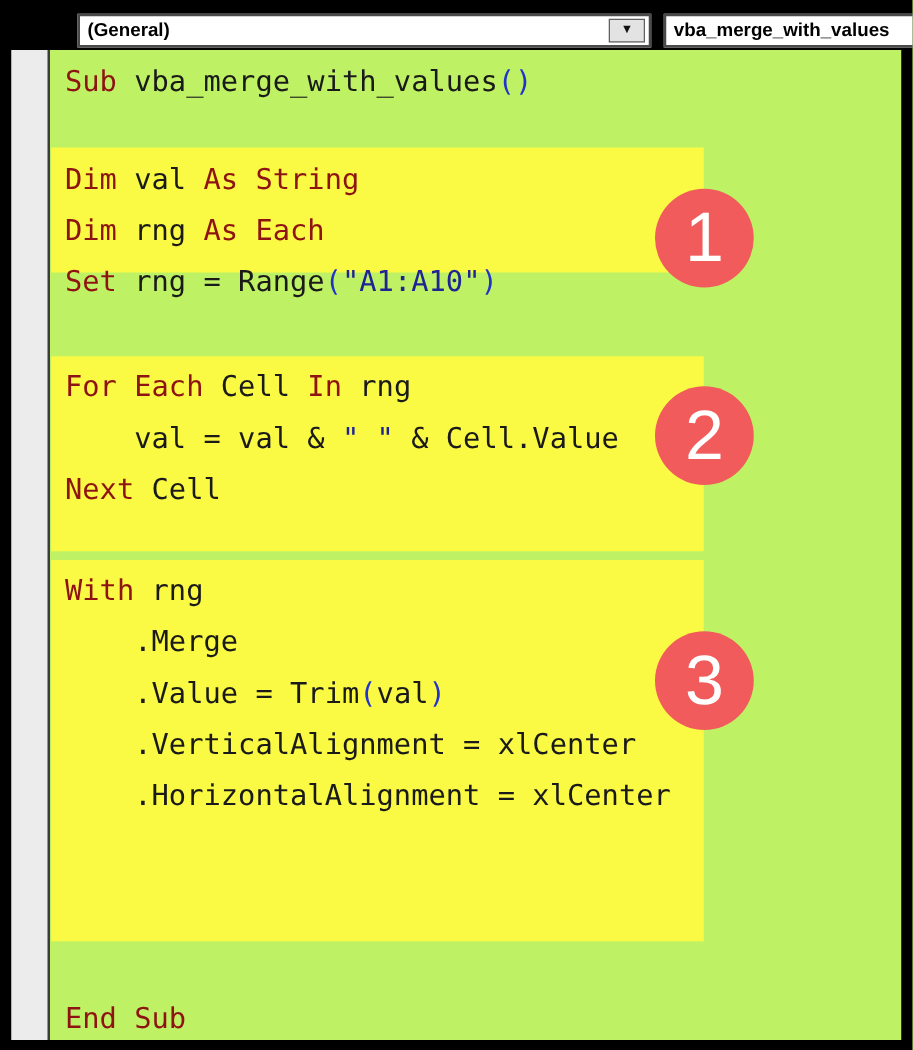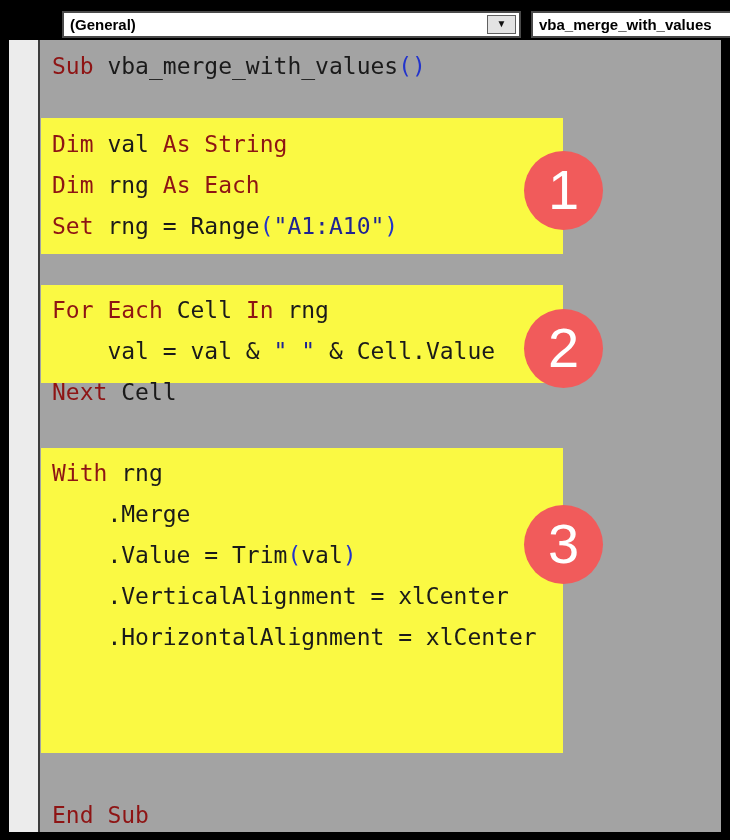--- a/index.html
+++ b/index.html
@@ -22,21 +22,21 @@
     text-align:center;font-size:10px;line-height:16px;color:#111;cursor:pointer;
   }
   
   #gutter{
     position:absolute;left:9px;top:40px;width:29px;height:792px;
     background:#ececec;border-right:2px solid #3c3c3c;
   }
   
   #code-area{
     position:absolute;left:40px;top:40px;width:681px;height:792px;
-    background:#a3a3a3;
+    background:#bef264;
     font-family:"DejaVu Sans Mono","Liberation Mono",monospace;
     font-size:23px;line-height:41px;
   }
   .code-line{position:absolute;white-space:pre;height:41px;}
   .hl-block{position:absolute;left:1px;width:522px;background:var(--hl);}
   .hl-line{white-space:pre;line-height:41px;height:41px;padding-left:11px;}
   .badge{
     position:absolute;width:79px;height:79px;border-radius:50%;
     background:var(--badge);color:#fff;text-align:center;
     font-family:"Liberation Sans",sans-serif;font-size:56px;line-height:78px;
@@ -58,27 +58,27 @@
 </div>
 
 <div id="combo-right" class="combo">
   <span>vba_merge_with_values</span>
 </div>
 
 <div id="gutter"></div>
 
 <div id="code-area">
     <div class="code-line" style="top: 6px; left: 12px;"><span class="tok-kw">Sub </span><span class="tok-id">vba_merge_with_values</span><span class="tok-paren">()</span></div>
-    <div class="hl-block" style="top: 78px; height: 136px; padding-top: 6px; box-sizing: border-box;">
+    <div class="hl-block" style="top: 78px; height: 100px; padding-top: 6px; box-sizing: border-box;">
       <div class="hl-line"><span class="tok-kw">Dim </span><span class="tok-id">val </span><span class="tok-kw">As String</span></div>
       <div class="hl-line"><span class="tok-kw">Dim </span><span class="tok-id">rng </span><span class="tok-kw">As Each</span></div>
       <div class="hl-line"><span class="tok-kw">Set </span><span class="tok-id">rng = Range</span><span class="tok-paren">(</span><span class="tok-str">"A1:A10"</span><span class="tok-paren">)</span></div>
     </div>
     <div class="badge" style="top: 111px; left: 484px;">1</div>
-    <div class="hl-block" style="top: 245px; height: 98px; padding-top: 5px; box-sizing: border-box;">
+    <div class="hl-block" style="top: 245px; height: 156px; padding-top: 5px; box-sizing: border-box;">
       <div class="hl-line"><span class="tok-kw">For Each </span><span class="tok-id">Cell </span><span class="tok-kw">In </span><span class="tok-id">rng</span></div>
       <div class="hl-line"><span class="tok-id">    val = val &amp; </span><span class="tok-str">" "</span><span class="tok-id"> &amp; Cell.Value</span></div>
       <div class="hl-line"><span class="tok-kw">Next </span><span class="tok-id">Cell</span></div>
     </div>
     <div class="badge" style="top: 269px; left: 484px;">2</div>
     <div class="hl-block" style="top: 408px; height: 305px; padding-top: 5px; box-sizing: border-box;">
       <div class="hl-line"><span class="tok-kw">With </span><span class="tok-id">rng</span></div>
       <div class="hl-line"><span class="tok-id">    .Merge</span></div>
       <div class="hl-line"><span class="tok-id">    .Value = Trim</span><span class="tok-paren">(</span><span class="tok-id">val</span><span class="tok-paren">)</span></div>
       <div class="hl-line"><span class="tok-id">    .VerticalAlignment = xlCenter</span></div>

